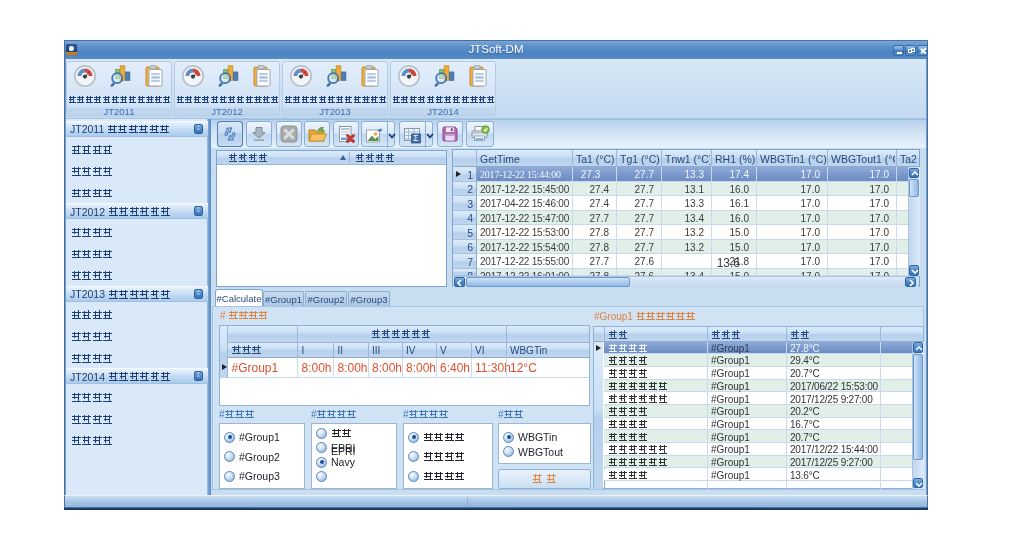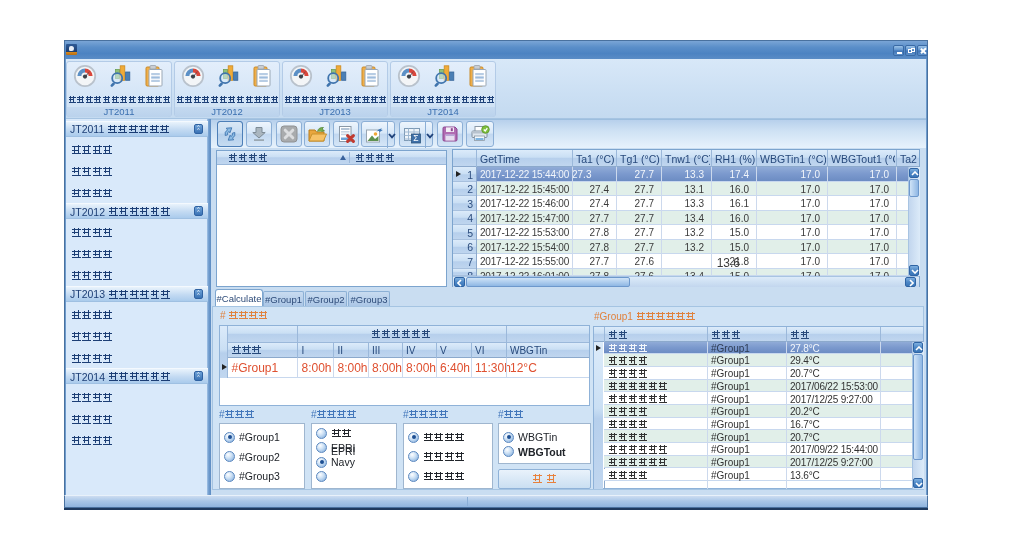--- a/index.html
+++ b/index.html
@@ -15,20 +15,21 @@
 .rdot{position:absolute;left:2.5px;top:2.5px;width:4px;height:4px;border-radius:50%;background:#1d4f93;}
 .rtx{position:absolute;font-size:10.5px;color:#20242a;}
 .cell{position:absolute;overflow:hidden;white-space:nowrap;}
 </style></head><body>
 <div id="c">
 <div class="a" style="left:64px;top:59px;width:2px;height:449px;background:#6d9bcd;border-left:1px solid #49719f;"></div>
 <div class="a" style="left:926px;top:59px;width:2px;height:449px;background:#6d9bcd;border-right:1px solid #49719f;"></div>
 <div class="a" style="left:64px;top:40px;width:864px;height:19px;background:linear-gradient(180deg,#7aa5d6 0%,#5a8ec9 35%,#4c83c2 70%,#5a8cc6 100%);border-top:1px solid #49719f;border-left:1px solid #49719f;border-right:1px solid #49719f;"></div>
 <div class="a" style="left:66px;top:44px;width:11px;height:11px;background:linear-gradient(180deg,#2e5a96 0%,#1d3e70 70%,#d88a1f 72%,#b96f14 100%);border-radius:1px;"></div>
 <div class="a" style="left:68.5px;top:45.5px;width:5px;height:5.5px;background:#e8eef6;border-radius:45% 60% 50% 30%;"></div>
+<div class="a" style="left:396px;top:43px;width:200px;height:13px;color:#fff;font-size:11.5px;text-align:center;text-shadow:0 1px 1px rgba(30,60,100,.5);">JTSoft-DM</div>
 <div style="position:absolute;top:45px;width:11px;height:11px;border-radius:2px;border:1px solid #3a6aa5;background:linear-gradient(180deg,#9cc3e8 0%,#5e92cc 45%,#3f74b6 55%,#5d91cb 100%);color:#fff;text-align:center;left:893px;">
       <span style="position:absolute;left:2.5px;top:6px;width:5px;height:2px;background:#fff;"></span>
     </div>
 <div style="position:absolute;top:45px;width:11px;height:11px;border-radius:2px;border:1px solid #3a6aa5;background:linear-gradient(180deg,#9cc3e8 0%,#5e92cc 45%,#3f74b6 55%,#5d91cb 100%);color:#fff;text-align:center;left:905px;">
       <span style="position:absolute;left:2px;top:3px;width:4px;height:4px;border:1px solid #fff;"></span>
       <span style="position:absolute;left:4.5px;top:1.5px;width:4px;height:4px;border:1px solid #fff;"></span>
     </div>
 <div style="position:absolute;top:45px;width:11px;height:11px;border-radius:2px;border:1px solid #3a6aa5;background:linear-gradient(180deg,#9cc3e8 0%,#5e92cc 45%,#3f74b6 55%,#5d91cb 100%);color:#fff;text-align:center;left:917px;">
       <span style="position:absolute;left:1.5px;top:4px;width:6.5px;height:1.8px;background:#fff;transform:rotate(45deg);"></span>
       <span style="position:absolute;left:1.5px;top:4px;width:6.5px;height:1.8px;background:#fff;transform:rotate(-45deg);"></span>
@@ -263,43 +264,43 @@
 <div class="a" style="left:827px;top:150px;width:0;height:17px;border-left:1px solid #9bb8da;"></div>
 <div class="a" style="left:831px;top:152.5px;width:64px;height:12px;font-size:10.5px;color:#27497b;overflow:hidden;white-space:nowrap;">WBGTout1 (°C)</div>
 <div class="a" style="left:896px;top:150px;width:0;height:17px;border-left:1px solid #9bb8da;"></div>
 <div class="a" style="left:900px;top:152.5px;width:19px;height:12px;font-size:10.5px;color:#27497b;overflow:hidden;white-space:nowrap;">Ta2 (°C</div>
 <div class="a" style="left:476px;top:167px;width:0;height:109px;border-left:1px solid #8ca9cc;"></div>
 <div class="a" style="left:477px;top:167.0px;width:431px;height:14.6px;background:linear-gradient(180deg,#90abd7 0%,#7b99cd 50%,#6c8cc3 100%);border-bottom:1px solid #c8d8ee;"></div>
 <div class="a hdr" style="left:453px;top:167.0px;width:23px;height:14.6px;"></div>
 <div class="a" style="left:456px;top:168.5px;width:17px;height:12px;font-size:10.5px;color:#2c4d7e;text-align:right;overflow:hidden;">1</div>
 <div class="a" style="left:456px;top:171px;width:0;height:0;border-top:3.5px solid transparent;border-bottom:3.5px solid transparent;border-left:5px solid #222;"></div>
 <div class="a" style="left:453px;top:180.6px;width:23px;height:0;border-bottom:1px solid #a7c0de;"></div>
-<div class="cell" style="left:480px;top:169.0px;width:92px;height:12px;font-size:10px;letter-spacing:-.2px;color:#f2f6fb;">2017-12-22 15:44:00</div>
-<div class="cell" style="left:572px;top:169.0px;width:37px;height:12px;font-size:10px;color:#f2f6fb;text-align:left;">27.3</div>
+<div class="cell" style="left:480px;top:169.0px;width:92px;height:12px;font-size:10px;letter-spacing:-.2px;color:#f2f6fb;font-family:Liberation Serif, serif;">2017-12-22 15:44:00</div>
+<div class="cell" style="left:572px;top:169.0px;width:37px;height:12px;font-size:10px;color:#f2f6fb;text-align:center;">27.3</div>
 <div class="cell" style="left:616px;top:169.0px;width:38px;height:12px;font-size:10px;color:#f2f6fb;text-align:right;">27.7</div>
 <div class="cell" style="left:661px;top:169.0px;width:43px;height:12px;font-size:10px;color:#f2f6fb;text-align:right;">13.3</div>
 <div class="cell" style="left:711px;top:169.0px;width:38px;height:12px;font-size:10px;color:#f2f6fb;text-align:right;">17.4</div>
 <div class="cell" style="left:756px;top:169.0px;width:64px;height:12px;font-size:10px;color:#f2f6fb;text-align:right;">17.0</div>
 <div class="cell" style="left:827px;top:169.0px;width:62px;height:12px;font-size:10px;color:#f2f6fb;text-align:right;">17.0</div>
 <div class="a" style="left:477px;top:181.6px;width:431px;height:14.6px;background:#e1efe9;border-bottom:1px solid #c8d8ee;"></div>
 <div class="a hdr" style="left:453px;top:181.6px;width:23px;height:14.6px;"></div>
 <div class="a" style="left:456px;top:183.1px;width:17px;height:12px;font-size:10.5px;color:#2c4d7e;text-align:right;overflow:hidden;">2</div>
 <div class="a" style="left:453px;top:195.1px;width:23px;height:0;border-bottom:1px solid #a7c0de;"></div>
 <div class="cell" style="left:480px;top:183.6px;width:92px;height:12px;font-size:10px;letter-spacing:-.2px;color:#3b3b3b;">2017-12-22 15:45:00</div>
 <div class="cell" style="left:572px;top:183.6px;width:37px;height:12px;font-size:10px;color:#3b3b3b;text-align:right;">27.4</div>
 <div class="cell" style="left:616px;top:183.6px;width:38px;height:12px;font-size:10px;color:#3b3b3b;text-align:right;">27.7</div>
 <div class="cell" style="left:661px;top:183.6px;width:43px;height:12px;font-size:10px;color:#3b3b3b;text-align:right;">13.1</div>
 <div class="cell" style="left:711px;top:183.6px;width:38px;height:12px;font-size:10px;color:#3b3b3b;text-align:right;">16.0</div>
 <div class="cell" style="left:756px;top:183.6px;width:64px;height:12px;font-size:10px;color:#3b3b3b;text-align:right;">17.0</div>
 <div class="cell" style="left:827px;top:183.6px;width:62px;height:12px;font-size:10px;color:#3b3b3b;text-align:right;">17.0</div>
 <div class="a" style="left:477px;top:196.1px;width:431px;height:14.6px;background:#fff;border-bottom:1px solid #c8d8ee;"></div>
 <div class="a hdr" style="left:453px;top:196.1px;width:23px;height:14.6px;"></div>
 <div class="a" style="left:456px;top:197.6px;width:17px;height:12px;font-size:10.5px;color:#2c4d7e;text-align:right;overflow:hidden;">3</div>
 <div class="a" style="left:453px;top:209.7px;width:23px;height:0;border-bottom:1px solid #a7c0de;"></div>
-<div class="cell" style="left:480px;top:198.1px;width:92px;height:12px;font-size:10px;letter-spacing:-.2px;color:#3b3b3b;">2017-12-22 15:46:00</div>
+<div class="cell" style="left:480px;top:198.1px;width:92px;height:12px;font-size:10px;letter-spacing:-.2px;color:#3b3b3b;">2017-04-22 15:46:00</div>
 <div class="cell" style="left:572px;top:198.1px;width:37px;height:12px;font-size:10px;color:#3b3b3b;text-align:right;">27.4</div>
 <div class="cell" style="left:616px;top:198.1px;width:38px;height:12px;font-size:10px;color:#3b3b3b;text-align:right;">27.7</div>
 <div class="cell" style="left:661px;top:198.1px;width:43px;height:12px;font-size:10px;color:#3b3b3b;text-align:right;">13.3</div>
 <div class="cell" style="left:711px;top:198.1px;width:38px;height:12px;font-size:10px;color:#3b3b3b;text-align:right;">16.1</div>
 <div class="cell" style="left:756px;top:198.1px;width:64px;height:12px;font-size:10px;color:#3b3b3b;text-align:right;">17.0</div>
 <div class="cell" style="left:827px;top:198.1px;width:62px;height:12px;font-size:10px;color:#3b3b3b;text-align:right;">17.0</div>
 <div class="a" style="left:477px;top:210.7px;width:431px;height:14.6px;background:#e1efe9;border-bottom:1px solid #c8d8ee;"></div>
 <div class="a hdr" style="left:453px;top:210.7px;width:23px;height:14.6px;"></div>
 <div class="a" style="left:456px;top:212.2px;width:17px;height:12px;font-size:10.5px;color:#2c4d7e;text-align:right;overflow:hidden;">4</div>
 <div class="a" style="left:453px;top:224.2px;width:23px;height:0;border-bottom:1px solid #a7c0de;"></div>
@@ -463,21 +464,21 @@
 <div class="rtx" style="left:423px;top:431px;white-space:nowrap;"><b class="z"></b><b class="z"></b><b class="z"></b><b class="z"></b></div>
 <div class="rad" style="left:408px;top:451.0px;"></div>
 <div class="rtx" style="left:423px;top:450.5px;white-space:nowrap;"><b class="z"></b><b class="z"></b><b class="z"></b><b class="z"></b></div>
 <div class="rad" style="left:408px;top:470.5px;"></div>
 <div class="rtx" style="left:423px;top:470px;white-space:nowrap;"><b class="z"></b><b class="z"></b><b class="z"></b><b class="z"></b></div>
 <div class="rad" style="left:503px;top:431.5px;">
       <i class="rdot"></i>
     </div>
 <div class="rtx" style="left:518px;top:431px;white-space:nowrap;">WBGTin</div>
 <div class="rad" style="left:503px;top:446.0px;"></div>
-<div class="rtx" style="left:518px;top:445.5px;white-space:nowrap;font-weight:bold;">WBGTout</div>
+<div class="rtx" style="left:518px;top:445.5px;white-space:nowrap;">WBGTout</div>
 <div class="a" style="left:498px;top:469px;width:93px;height:20px;background:linear-gradient(180deg,#e9f2fb,#cadff2);border:1px solid #8fb2d8;border-radius:2px;color:#e8813c;font-size:11px;text-align:center;line-height:19px;"><b class="z"></b>&nbsp;<b class="z"></b></div>
 <div class="a" style="left:594px;top:311px;height:11px;font-size:10px;color:#e0823e;white-space:nowrap;">#Group1 <b class="z"></b><b class="z"></b><b class="z"></b><b class="z"></b><b class="z"></b><b class="z"></b></div>
 <div class="a" style="left:593px;top:326px;width:331px;height:163px;background:#fff;border:1px solid #8fb2d8;"></div>
 <div class="a hdr" style="left:594px;top:327px;width:329px;height:14.5px;border-bottom:1px solid #8ca9cc;"></div>
 <div class="a" style="left:608px;top:329.5px;height:11px;font-size:10px;color:#27497b;white-space:nowrap;"><b class="z"></b><b class="z"></b></div>
 <div class="a" style="left:711px;top:329.5px;height:11px;font-size:10px;color:#27497b;white-space:nowrap;"><b class="z"></b><b class="z"></b><b class="z"></b></div>
 <div class="a" style="left:790px;top:329.5px;height:11px;font-size:10px;color:#27497b;white-space:nowrap;"><b class="z"></b><b class="z"></b></div>
 <div class="a" style="left:603.5px;top:327px;width:0;height:14.5px;border-left:1px solid #9bb8da;"></div>
 <div class="a" style="left:707px;top:327px;width:0;height:14.5px;border-left:1px solid #9bb8da;"></div>
 <div class="a" style="left:786px;top:327px;width:0;height:14.5px;border-left:1px solid #9bb8da;"></div>
@@ -513,21 +514,21 @@
 <div class="a" style="left:608px;top:418.9px;height:11px;font-size:10px;color:#333;white-space:nowrap;"><b class="z"></b><b class="z"></b><b class="z"></b><b class="z"></b></div>
 <div class="cell" style="left:711px;top:418.9px;width:70px;height:11px;font-size:10px;color:#333;">#Group1</div>
 <div class="cell" style="left:790px;top:418.9px;width:88px;height:11px;font-size:10px;letter-spacing:-.2px;color:#333;">16.7°C</div>
 <div class="a" style="left:604px;top:430.4px;width:308px;height:12.7px;background:#e1efe9;border-bottom:1px solid #c8d8ee;"></div>
 <div class="a" style="left:608px;top:431.6px;height:11px;font-size:10px;color:#333;white-space:nowrap;"><b class="z"></b><b class="z"></b><b class="z"></b><b class="z"></b></div>
 <div class="cell" style="left:711px;top:431.6px;width:70px;height:11px;font-size:10px;color:#333;">#Group1</div>
 <div class="cell" style="left:790px;top:431.6px;width:88px;height:11px;font-size:10px;letter-spacing:-.2px;color:#333;">20.7°C</div>
 <div class="a" style="left:604px;top:443.1px;width:308px;height:12.7px;background:#fff;border-bottom:1px solid #c8d8ee;"></div>
 <div class="a" style="left:608px;top:444.3px;height:11px;font-size:10px;color:#333;white-space:nowrap;"><b class="z"></b><b class="z"></b><b class="z"></b><b class="z"></b><b class="z"></b><b class="z"></b></div>
 <div class="cell" style="left:711px;top:444.3px;width:70px;height:11px;font-size:10px;color:#333;">#Group1</div>
-<div class="cell" style="left:790px;top:444.3px;width:88px;height:11px;font-size:10px;letter-spacing:-.2px;color:#333;">2017/09/22 15:44:00</div>
+<div class="cell" style="left:790px;top:444.3px;width:88px;height:11px;font-size:10px;letter-spacing:-.2px;color:#333;">2017/12/22 15:44:00</div>
 <div class="a" style="left:604px;top:455.8px;width:308px;height:12.7px;background:#e1efe9;border-bottom:1px solid #c8d8ee;"></div>
 <div class="a" style="left:608px;top:457.0px;height:11px;font-size:10px;color:#333;white-space:nowrap;"><b class="z"></b><b class="z"></b><b class="z"></b><b class="z"></b><b class="z"></b><b class="z"></b></div>
 <div class="cell" style="left:711px;top:457.0px;width:70px;height:11px;font-size:10px;color:#333;">#Group1</div>
 <div class="cell" style="left:790px;top:457.0px;width:88px;height:11px;font-size:10px;letter-spacing:-.2px;color:#333;">2017/12/25 9:27:00</div>
 <div class="a" style="left:604px;top:468.5px;width:308px;height:12.7px;background:#fff;border-bottom:1px solid #c8d8ee;"></div>
 <div class="a" style="left:608px;top:469.7px;height:11px;font-size:10px;color:#333;white-space:nowrap;"><b class="z"></b><b class="z"></b><b class="z"></b><b class="z"></b></div>
 <div class="cell" style="left:711px;top:469.7px;width:70px;height:11px;font-size:10px;color:#333;">#Group1</div>
 <div class="cell" style="left:790px;top:469.7px;width:88px;height:11px;font-size:10px;letter-spacing:-.2px;color:#333;">13.6°C</div>
 <div class="a" style="left:707px;top:341.5px;width:0;height:147px;border-left:1px solid #ccd9ed;"></div>
 <div class="a" style="left:786px;top:341.5px;width:0;height:147px;border-left:1px solid #ccd9ed;"></div>

